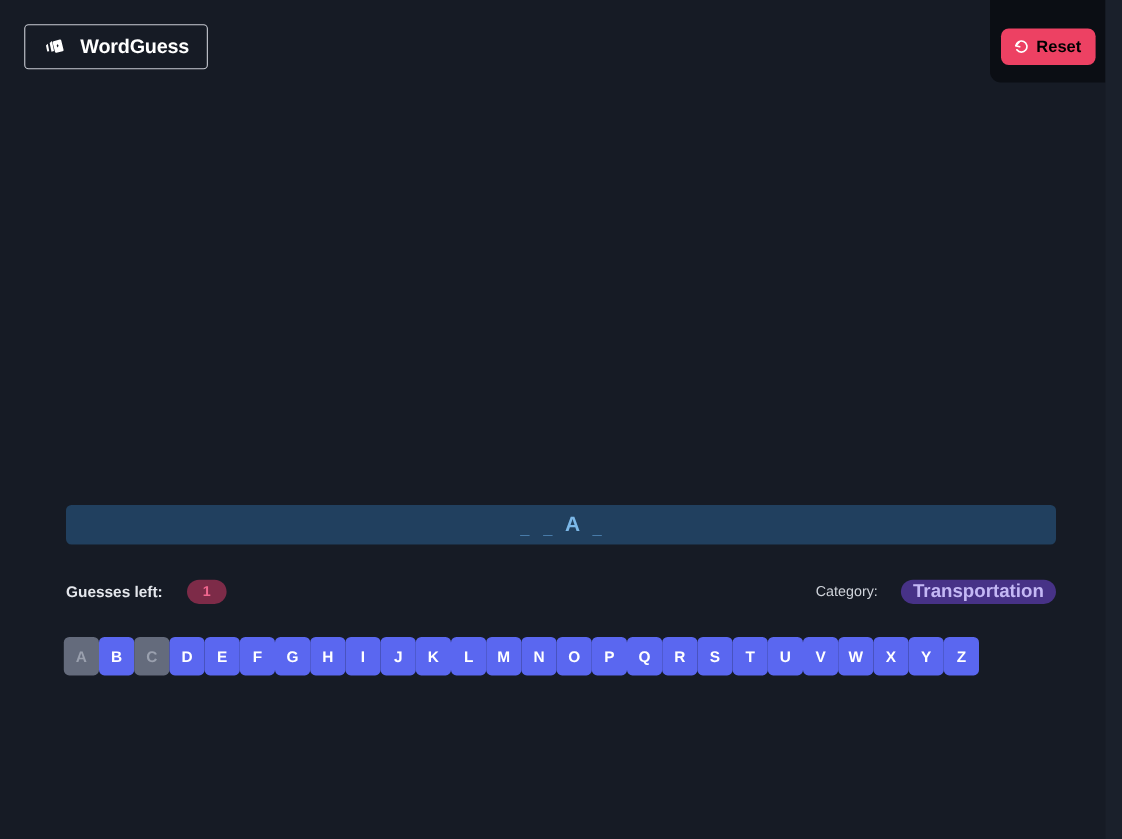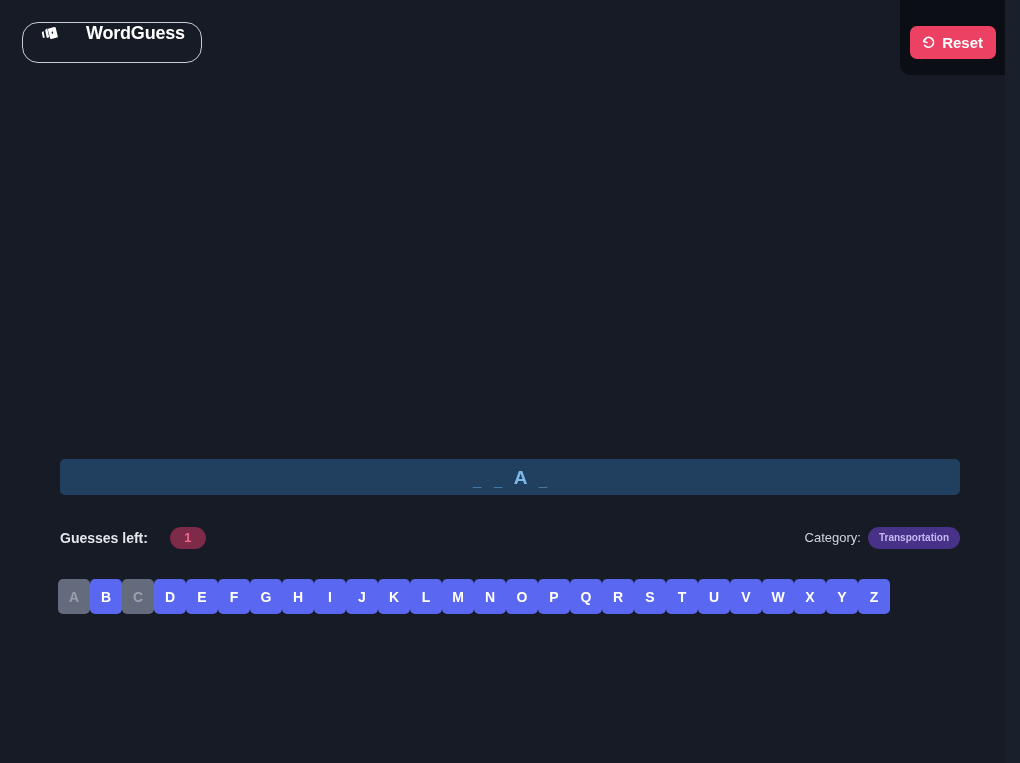--- a/index.html
+++ b/index.html
@@ -37,24 +37,24 @@
   }
 
   
   #logo-badge {
     position: absolute;
     left: 22px;
     top: 22px;
     height: 41px;
     padding: 0 16px;
     display: flex;
-    align-items: flex-start;
-    gap: 26px;
+    align-items: center;
+    gap: 13px;
     border: 1px solid #c9ccd4;
-    border-radius: 16px;
+    border-radius: 4px;
     background: #161b25;
   }
   #logo-icon {
     width: 21px;
     height: 21px;
     display: block;
     flex: 0 0 auto;
   }
   #logo-text {
     color: #ffffff;
@@ -84,21 +84,21 @@
     align-items: center;
     gap: 6px;
     background: #ed4163;
     border: none;
     border-radius: 7px;
     cursor: pointer;
     font-family: "Liberation Sans", sans-serif;
   }
   #reset-icon { width: 15px; height: 15px; display: block; flex: 0 0 auto; }
   #reset-label {
-    color: #ffffff;
+    color: #000000;
     font-size: 15px;
     font-weight: bold;
     white-space: nowrap;
   }
 
   
   #word-display {
     position: absolute;
     left: 60px;
     top: 459px;
@@ -163,32 +163,32 @@
     align-items: center;
     justify-content: center;
     padding: 0 9px;
   }
   #category-group {
     position: absolute;
     right: 0;
     top: 0;
     display: flex;
     align-items: center;
-    gap: 7px;
+    gap: 21px;
     height: 23px;
   }
   #category-label {
     color: #cfd3da;
     font-size: 13px;
     white-space: nowrap;
   }
   #category-badge {
     background: #473287;
     color: #c4b8f5;
-    font-size: 10px;
+    font-size: 17px;
     font-weight: bold;
     border-radius: 11px;
     height: 22px;
     display: flex;
     align-items: center;
     padding: 0 11px;
     white-space: nowrap;
   }
 
   

